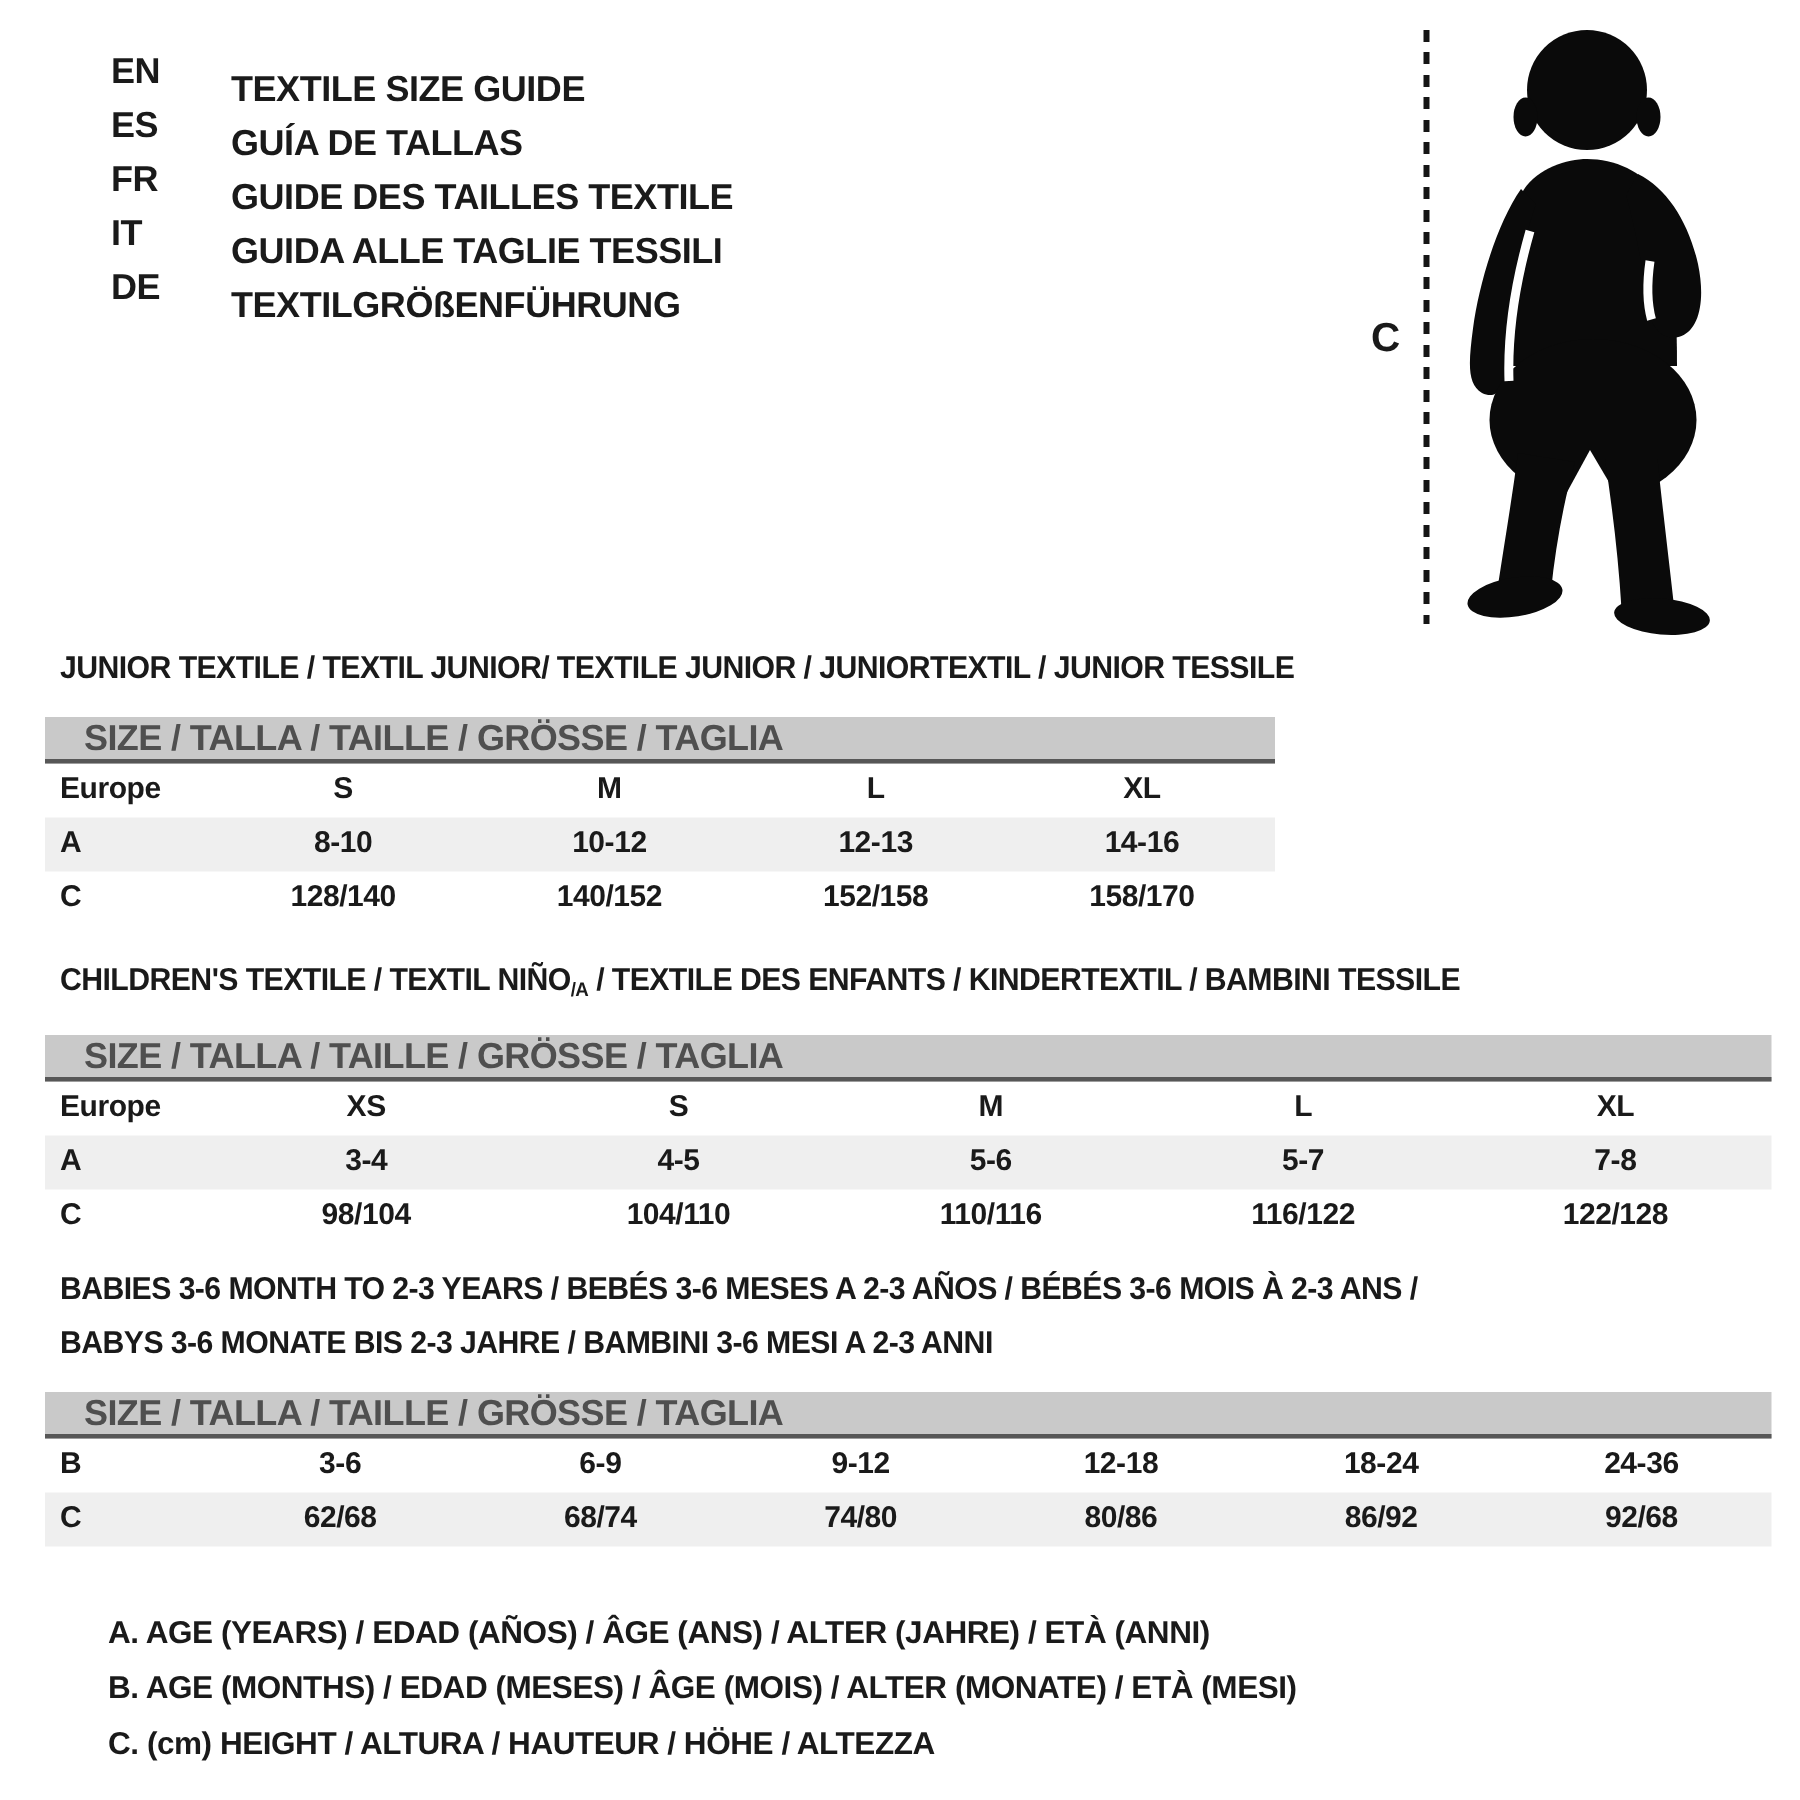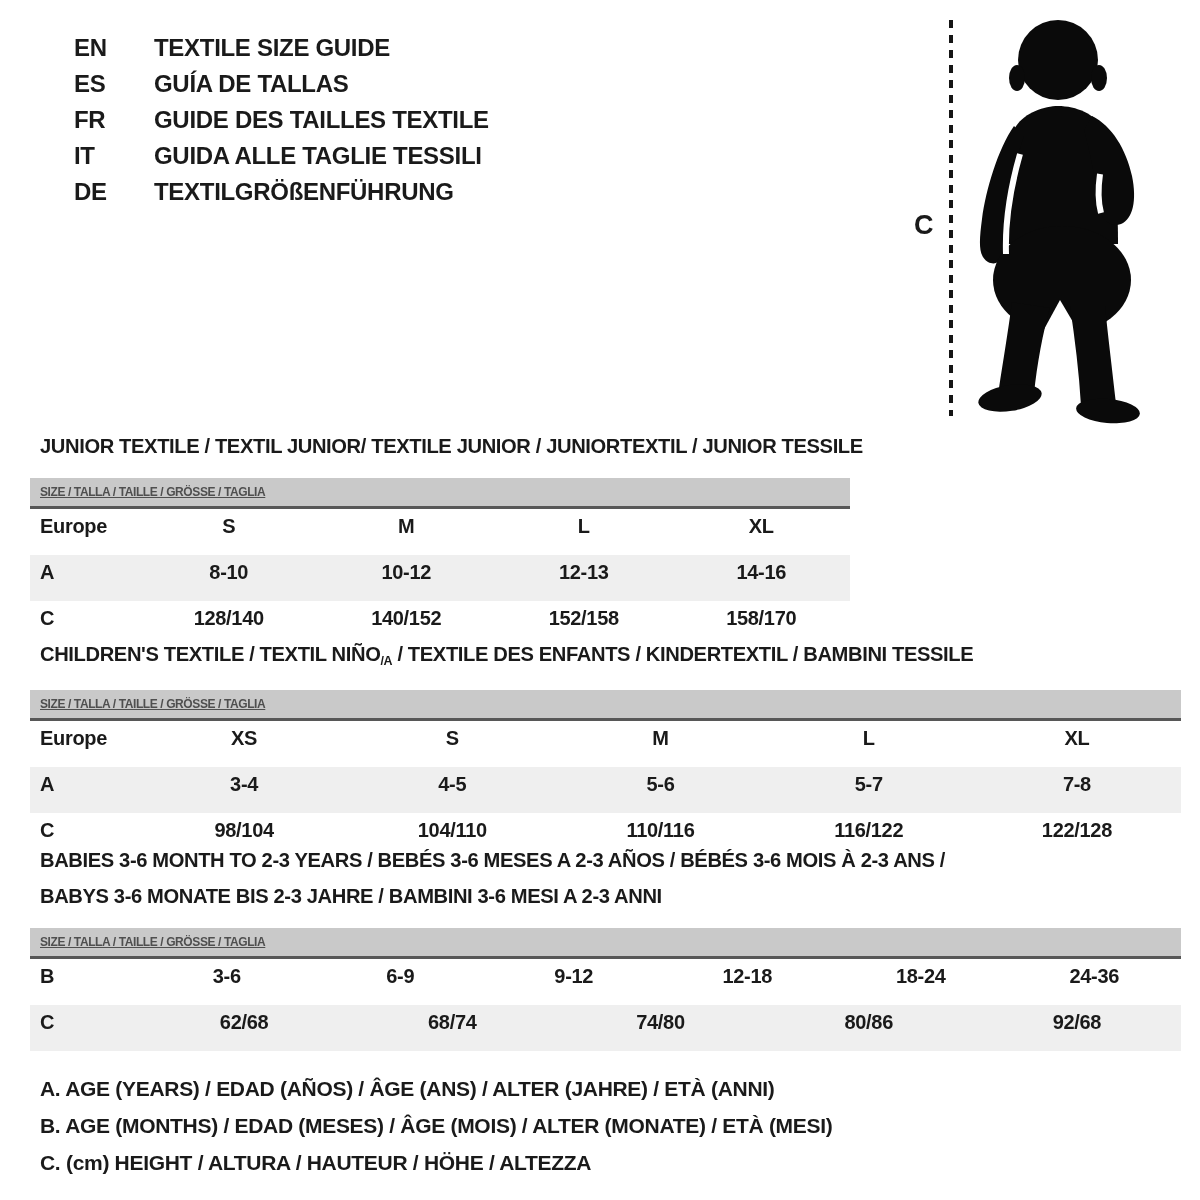--- a/index.html
+++ b/index.html
@@ -8,48 +8,48 @@
     background:#ffffff;color:#1a1a1a;
     font-family:"Liberation Sans","DejaVu Sans",sans-serif;
     -webkit-font-smoothing:antialiased;
   }
   .abs{position:absolute;}
 
   
   .lang-block{left:40px;top:30px;}
   .lang-row{display:flex;height:36px;line-height:36px;font-size:24px;font-weight:700;letter-spacing:-0.3px;}
   .lang-code{width:80px;margin-left:34px;}
-  .lang-title{white-space:nowrap;}
+  .lang-title{white-space:nowrap;margin-top:12px;}
 
   
   .dash-line{left:949px;top:20px;width:4px;height:396px;
     background:repeating-linear-gradient(to bottom,#151515 0 8px,transparent 8px 15px);}
   .c-label{left:914px;top:210px;font-size:27px;font-weight:700;}
   .baby{left:958px;top:14px;}
 
   
   .sec-title{font-size:21px;font-weight:700;letter-spacing:-0.4px;white-space:nowrap;
     transform:scaleX(0.96);transform-origin:0 50%;}
   .sec-title .sub-a{font-size:13px;vertical-align:-4px;font-weight:700;}
   .two-line{line-height:36px;}
 
   
   .stable{left:30px;}
   .sbar{height:28px;background:#c9c9c9;border-bottom:3px solid #575757;color:#4f4f4f;
-    font-size:12px;font-weight:700;line-height:29px;padding-left:10px;letter-spacing:-0.4px;text-decoration:underline;}
-  .trow{display:flex;height:46px;line-height:34px;font-size:20px;font-weight:700;letter-spacing:-0.3px;}
+    font-size:24px;font-weight:700;line-height:29px;padding-left:26px;letter-spacing:-0.4px;}
+  .trow{display:flex;height:36px;line-height:34px;font-size:20px;font-weight:700;letter-spacing:-0.3px;}
   .trow .lbl{width:110px;padding-left:10px;text-align:left;box-sizing:border-box;}
   .trow .val{flex:1;text-align:center;}
   .alt{background:#efefef;}
   .w-junior{width:820px;}
   .w-wide{width:1151px;}
 
   
   .legend{left:40px;top:1070px;font-size:21px;font-weight:700;letter-spacing:-0.3px;line-height:37px;}
-  .legend-line{white-space:nowrap;}
+  .legend-line{white-space:nowrap;margin-left:32px;}
 </style>
 </head>
 <body>
 
 <div class="abs lang-block">
   <div class="lang-row">
     <span class="lang-code">EN</span>
     <span class="lang-title">TEXTILE SIZE GUIDE</span>
   </div>
   <div class="lang-row">
@@ -173,20 +173,21 @@
     <div class="val">12-18</div>
     <div class="val">18-24</div>
     <div class="val">24-36</div>
   </div>
   <div class="trow alt">
     <div class="lbl">C</div>
     <div class="val">62/68</div>
     <div class="val">68/74</div>
     <div class="val">74/80</div>
     <div class="val">80/86</div>
+    <div class="val">86/92</div>
     <div class="val">92/68</div>
   </div>
 </div>
 
 <div class="abs legend">
   <div class="legend-line">A. AGE (YEARS) / EDAD (AÑOS) / ÂGE (ANS) / ALTER (JAHRE) / ETÀ (ANNI)</div>
   <div class="legend-line">B. AGE (MONTHS) / EDAD (MESES) / ÂGE (MOIS) / ALTER (MONATE) / ETÀ (MESI)</div>
   <div class="legend-line">C. (cm) HEIGHT / ALTURA / HAUTEUR / HÖHE / ALTEZZA</div>
 </div>
 

